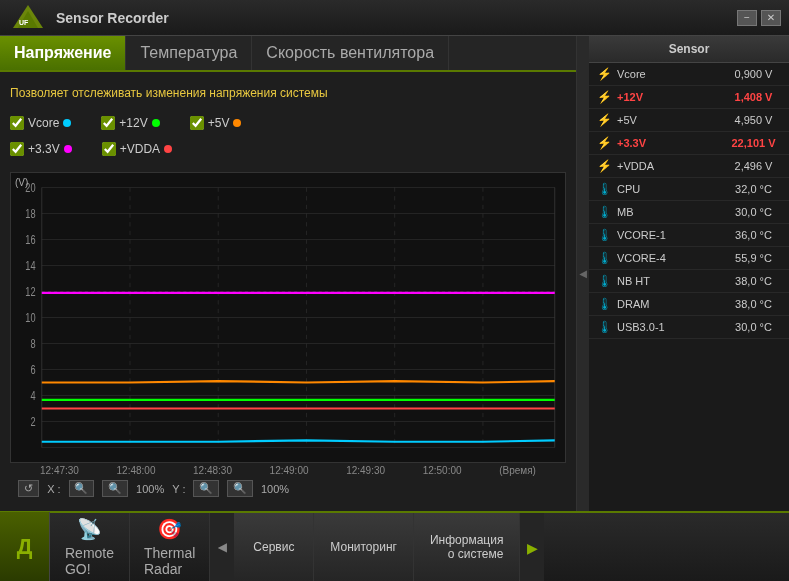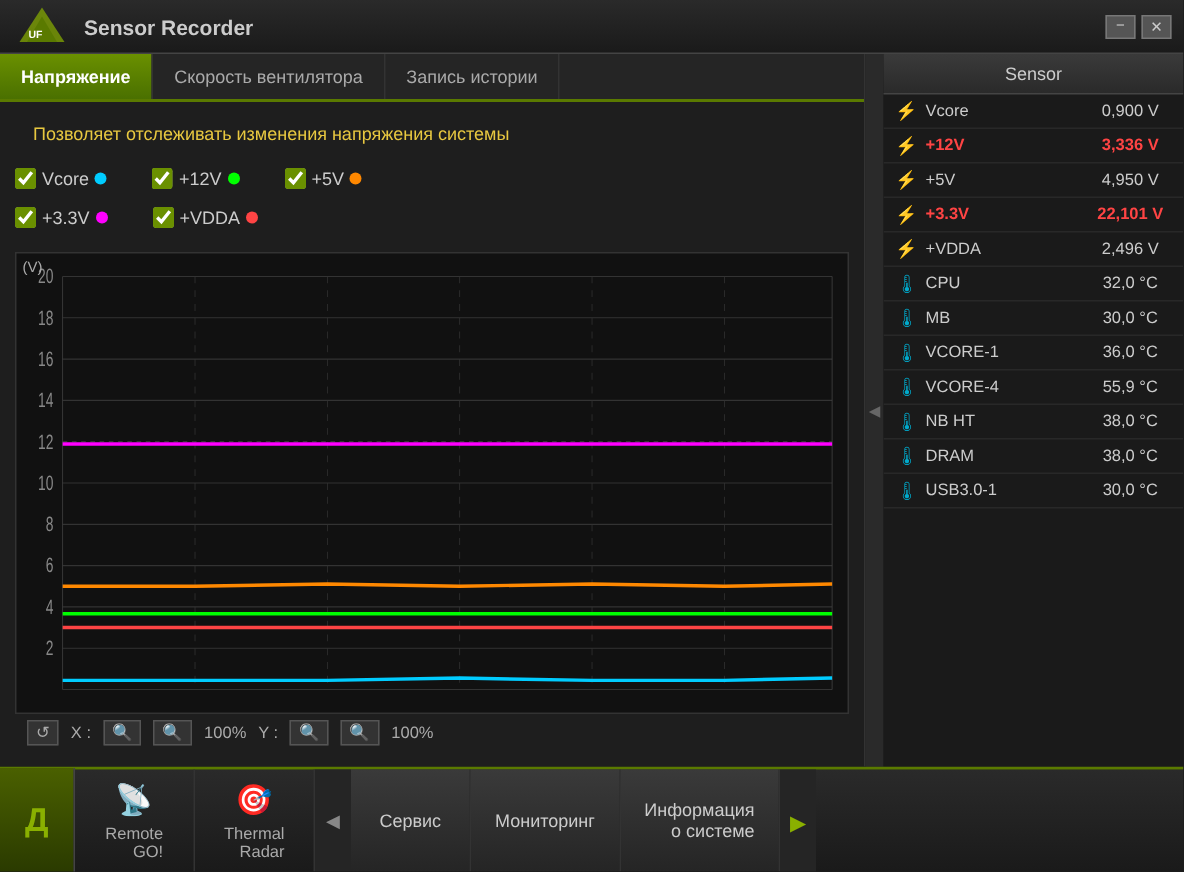--- a/index.html
+++ b/index.html
@@ -68,21 +68,21 @@
     
     .tabs {
       display: flex;
       background: #252525;
       border-bottom: 2px solid #5a7a00;
     }
     .tab {
       padding: 8px 14px;
       cursor: pointer;
       color: #aaa;
-      font-size: 12px;
+      font-size: 16px;
       border-right: 1px solid #333;
       min-width: 80px;
     }
     .tab.active {
       background: linear-gradient(to bottom, #6a9000, #4a7000);
       color: #fff;
       font-weight: bold;
     }
 
     
@@ -91,21 +91,20 @@
       flex: 1;
       display: flex;
       flex-direction: column;
     }
 
     .description {
       color: #e8c840;
       font-size: 12px;
       margin-bottom: 12px;
       padding: 4px 0;
-      margin-left: 12px;
     }
 
     
     .checkboxes-row {
       display: flex;
       gap: 0;
       margin-bottom: 6px;
       flex-wrap: wrap;
     }
     .checkbox-item {
@@ -177,21 +176,21 @@
       display: flex;
       flex-direction: column;
     }
     .sensor-header {
       background: linear-gradient(to bottom, #3a3a3a, #2a2a2a);
       padding: 6px 10px;
       text-align: center;
       color: #ccc;
       font-size: 12px;
       border-bottom: 1px solid #444;
-      font-weight: normal;
+      font-weight: bold;
     }
     .sensor-list {
       flex: 1;
       overflow-y: auto;
     }
     .sensor-list::-webkit-scrollbar { width: 8px; }
     .sensor-list::-webkit-scrollbar-track { background: #1a1a1a; }
     .sensor-list::-webkit-scrollbar-thumb { background: #555; }
 
     .sensor-row {
@@ -268,23 +267,23 @@
       cursor: pointer;
       border-right: 1px solid #333;
       min-width: 80px;
       gap: 4px;
     }
     .taskbar-item-icon {
       font-size: 20px;
       color: #8ab000;
     }
     .taskbar-item-label {
-      font-size: 11px;
+      font-size: 14px;
       color: #aaa;
-      text-align: right;
+      text-align: left;
     }
     .taskbar-btn {
       display: flex;
       flex-direction: column;
       align-items: center;
       justify-content: center;
       padding: 6px 16px;
       cursor: pointer;
       border-right: 1px solid #333;
       min-width: 80px;
@@ -324,22 +323,22 @@
     <div class="title-btn close">✕</div>
   </div>
 </div>
 
 <div class="main-container">
 
   <div class="left-panel">
 
     <div class="tabs">
       <div class="tab active">Напряжение</div>
+      <div class="tab">Температура</div>
       <div class="tab">Скорость вентилятора</div>
-      <div class="tab">Запись истории</div>
     </div>
 
     <div class="content-area">
       <div class="description">Позволяет отслеживать изменения напряжения системы</div>
 
       <div class="checkboxes-row">
         <div class="checkbox-item">
           <input type="checkbox" checked="" style="">
           <span class="checkbox-label">Vcore</span>
           <span class="color-dot" style="background:#00ccff"></span>
@@ -408,20 +407,29 @@
           <polyline points="30,157 116,157 202,157 288,157 374,157 460,157 530,157" fill="none" stroke="#00ff00" stroke-width="1.5"></polyline>
 
           <polyline points="30,145 116,145 202,144 288,145 374,144 460,145 530,144" fill="none" stroke="#ff8800" stroke-width="1.5"></polyline>
 
           <polyline points="30,83 116,83 202,83 288,83 374,83 460,83 530,83" fill="none" stroke="#ff00ff" stroke-width="1.5"></polyline>
 
           <polyline points="30,163 116,163 202,163 288,163 374,163 460,163 530,163" fill="none" stroke="#ff4444" stroke-width="1.5"></polyline>
         </svg>
       </div>
 
+      <div style="display:flex; justify-content:space-between; padding: 0 30px 0 30px; margin-top:2px;">
+        <span style="color:#888;font-size:10px">12:47:30</span>
+        <span style="color:#888;font-size:10px">12:48:00</span>
+        <span style="color:#888;font-size:10px">12:48:30</span>
+        <span style="color:#888;font-size:10px">12:49:00</span>
+        <span style="color:#888;font-size:10px">12:49:30</span>
+        <span style="color:#888;font-size:10px">12:50:00</span>
+        <span style="color:#888;font-size:10px">(Время)</span>
+      </div>
 
       <div class="chart-controls">
         <button class="ctrl-btn">↺</button>
         <span class="ctrl-icon">X :</span>
         <button class="ctrl-btn">🔍</button>
         <button class="ctrl-btn">🔍</button>
         <span style="color:#aaa;font-size:11px">100%</span>
         <span class="ctrl-icon">Y :</span>
         <button class="ctrl-btn">🔍</button>
         <button class="ctrl-btn">🔍</button>
@@ -438,21 +446,21 @@
 
       <div class="sensor-row">
         <span class="sensor-icon" style="color:#f0c000">⚡</span>
         <span class="sensor-name">Vcore</span>
         <span class="sensor-value">0,900 V</span>
       </div>
 
       <div class="sensor-row">
         <span class="sensor-icon" style="color:#ff4444">⚡</span>
         <span class="sensor-name highlight">+12V</span>
-        <span class="sensor-value highlight">3,336 V</span>
+        <span class="sensor-value highlight">1,408 V</span>
       </div>
 
       <div class="sensor-row">
         <span class="sensor-icon" style="color:#f0c000">⚡</span>
         <span class="sensor-name">+5V</span>
         <span class="sensor-value">4,950 V</span>
       </div>
 
       <div class="sensor-row">
         <span class="sensor-icon" style="color:#ff4444">⚡</span>

